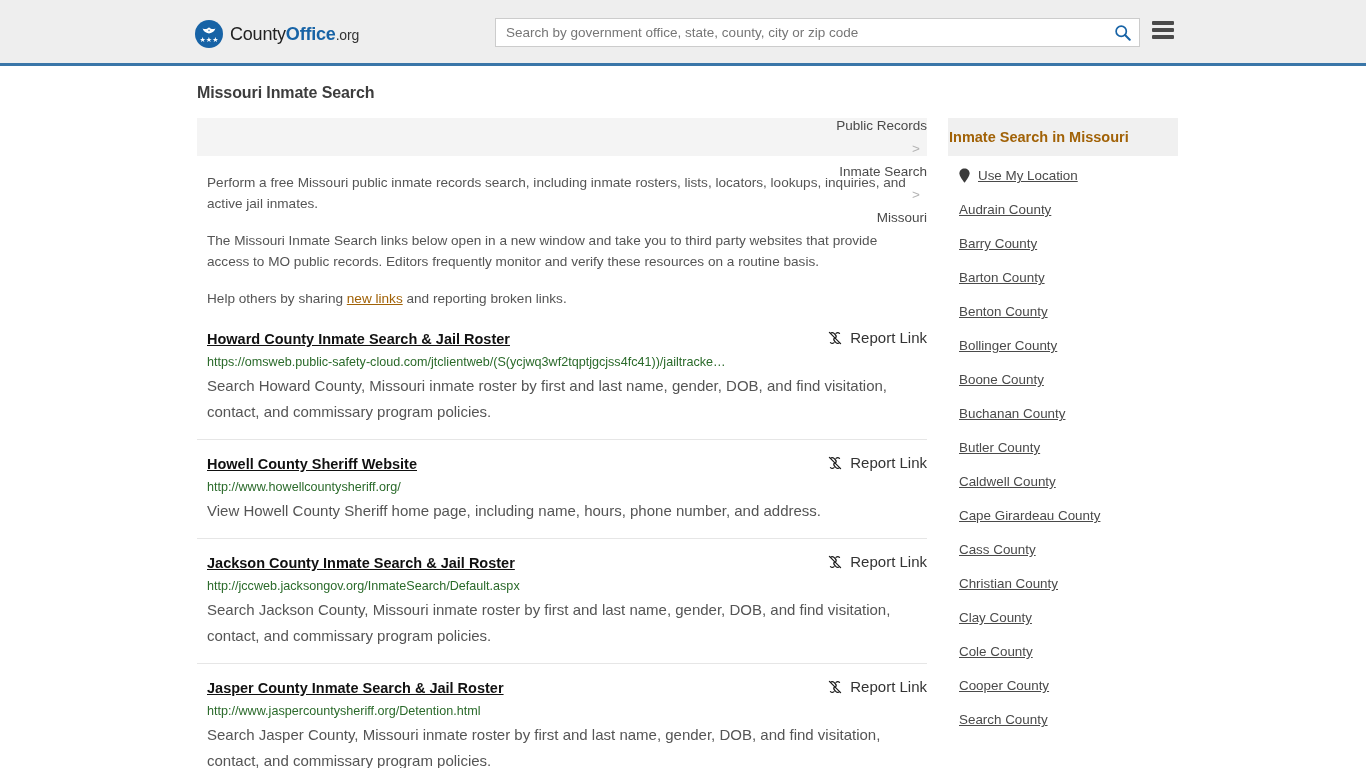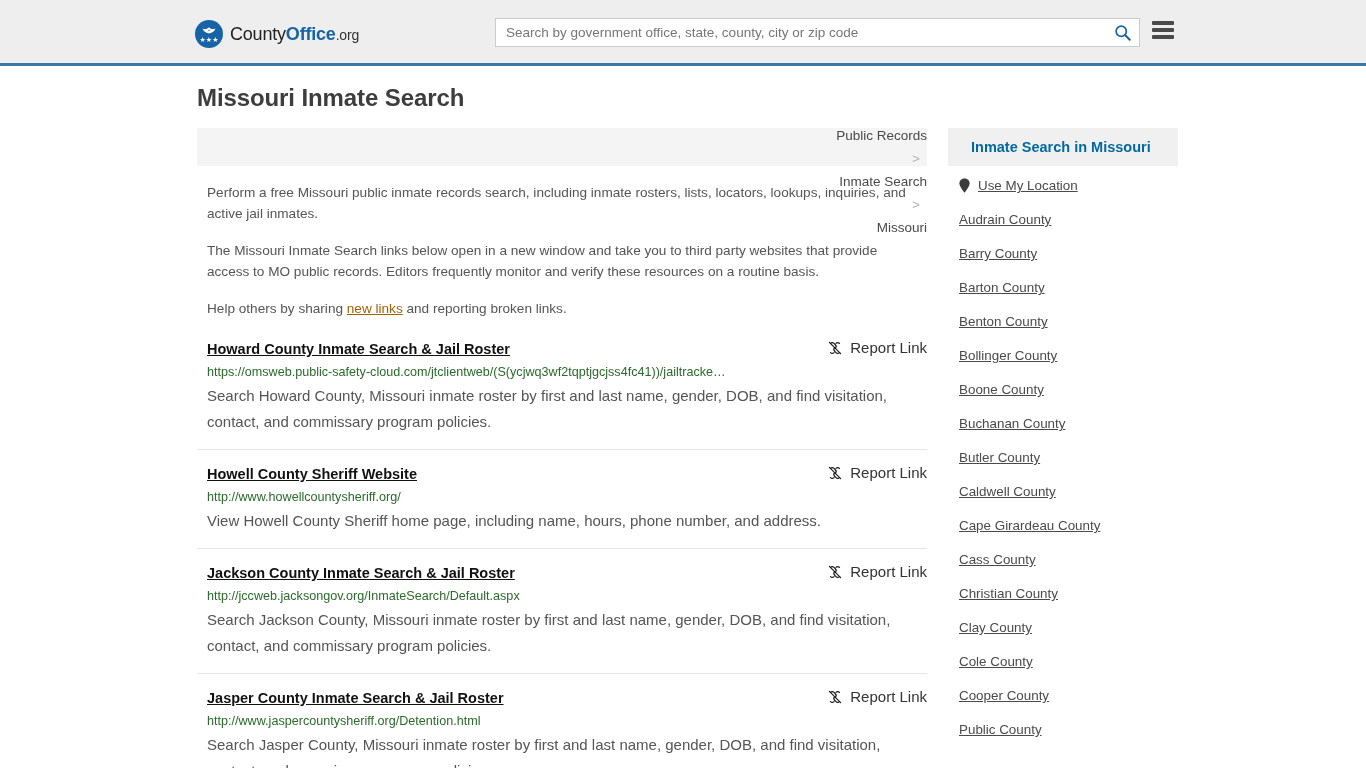--- a/index.html
+++ b/index.html
@@ -117,21 +117,21 @@
     width: 1366px;
     padding: 0;
   }
   .container {
     width: 990px;
     margin: 0 auto;
     position: relative;
     padding-top: 18px;
   }
   .page-title {
-    font-size: 24px;
+    font-size: 16px;
     font-weight: bold;
     color: #3d3d3d;
     margin: 0 0 16px 9px;
     letter-spacing: -0.1px;
   }
 
   .cols { display: flex; align-items: flex-start; gap: 21px; }
   .main-col { width: 730px; flex: 0 0 730px; margin-left: 9px; }
   .side-col { width: 230px; flex: 0 0 230px; }
 
@@ -220,24 +220,24 @@
     margin-top: 3px;
     max-width: 700px;
   }
 
   
   .side-title {
     background: #f0f0f0;
     height: 38px;
     display: flex;
     align-items: center;
-    padding-left: 23px;
+    padding-left: 1px;
     font-size: 14.5px;
     font-weight: bold;
-    color: #0369a1;
+    color: #a16207;
   }
   .side-list { padding: 12px 0 0 11px; }
   .side-item {
     display: flex;
     align-items: center;
     gap: 8px;
     margin-bottom: 19px;
     font-size: 13.4px;
   }
   .side-item a {
@@ -425,21 +425,21 @@
           <div class="side-item">
             <a href="#">Clay County</a>
           </div>
           <div class="side-item">
             <a href="#">Cole County</a>
           </div>
           <div class="side-item">
             <a href="#">Cooper County</a>
           </div>
           <div class="side-item">
-            <a href="#">Public County</a>
+            <a href="#">Search County</a>
           </div>
 
         </div>
       </div>
 
     </div>
   </div>
 </div>
 
 </body></html>

